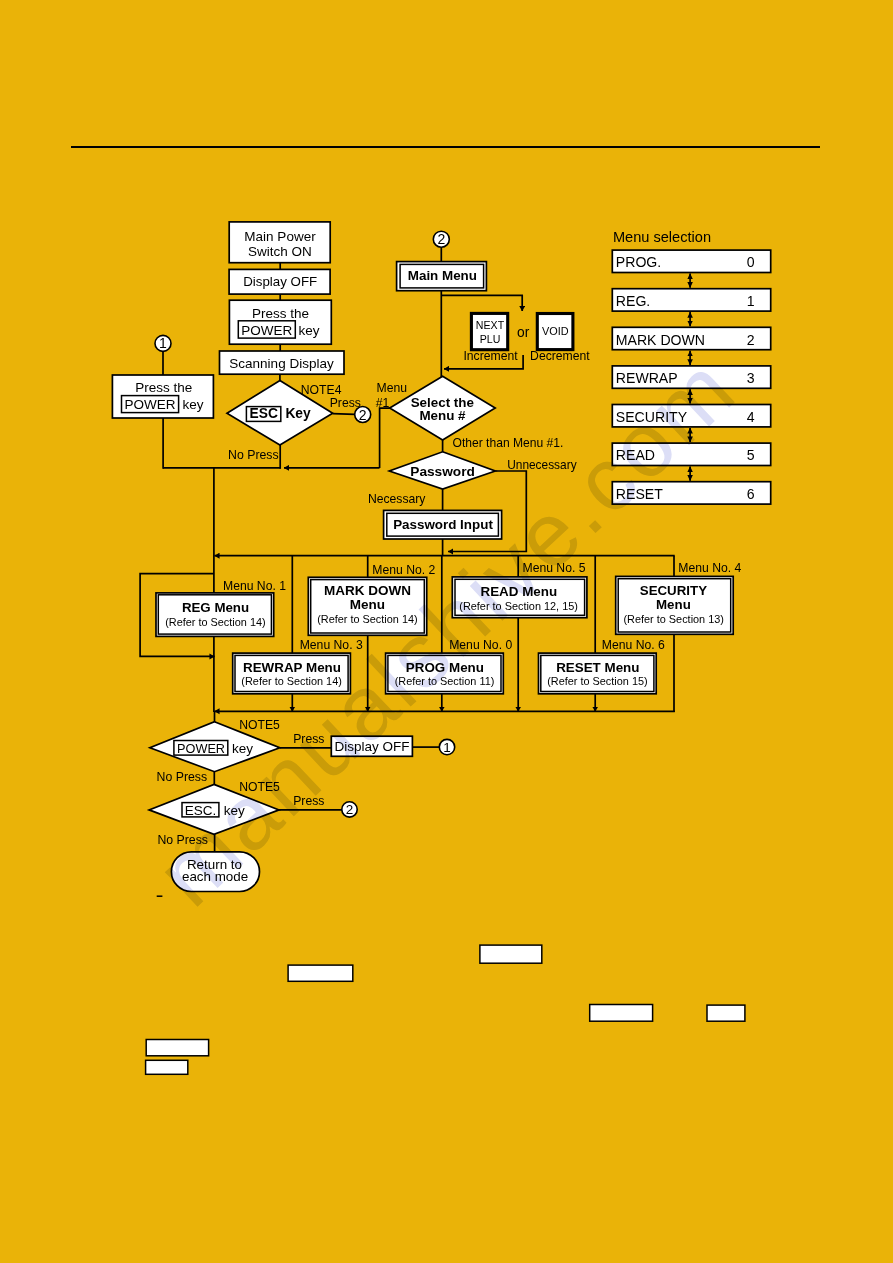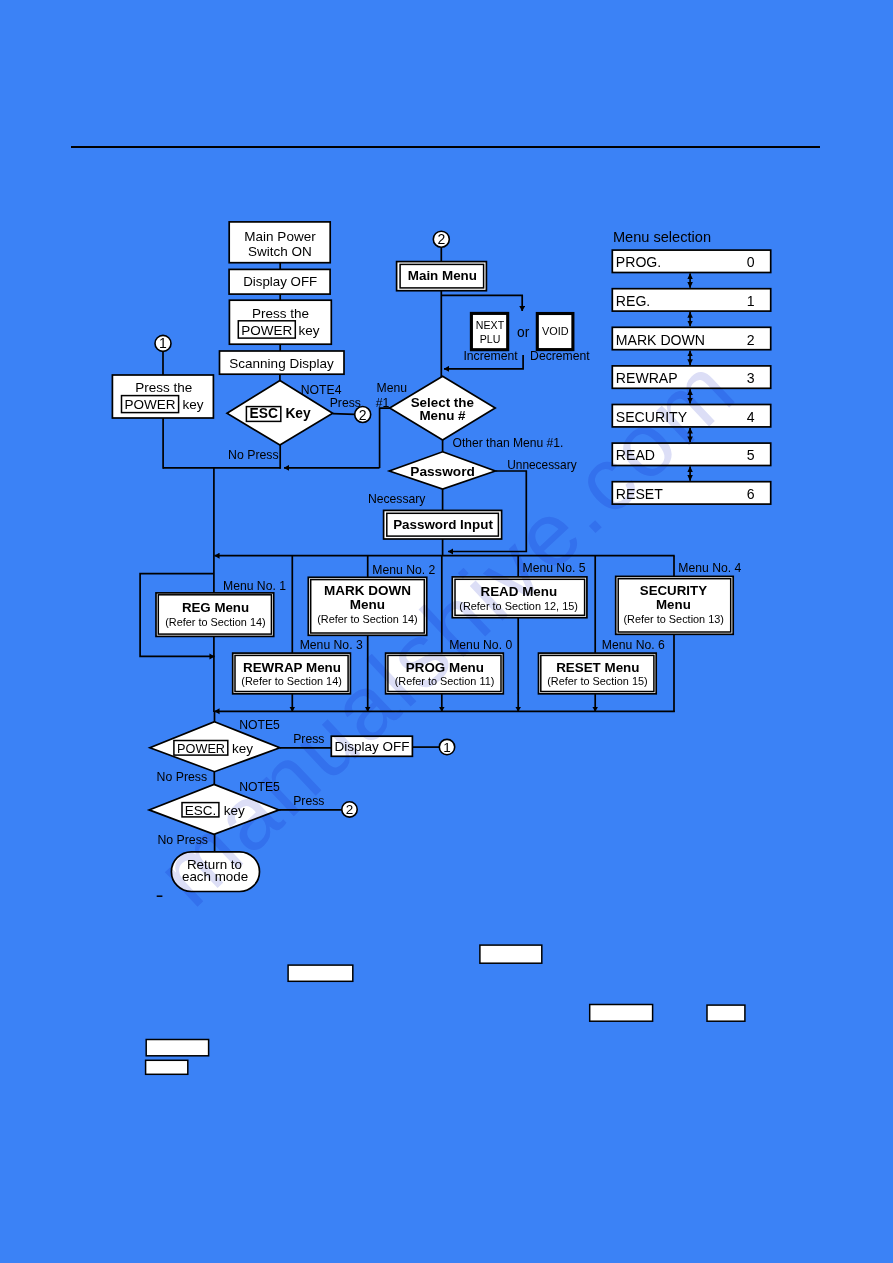--- a/index.html
+++ b/index.html
@@ -1,19 +1,19 @@
 <!DOCTYPE html>
 <html><head>
 <meta charset="utf-8">
 <title>Operating Flowchart</title>
 <style>
   html,body{margin:0;padding:0;background:#ffffff;}
   body{width:893px;height:1263px;overflow:hidden;
        font-family:"Liberation Sans",sans-serif;}
-  #page{position:relative;width:893px;height:1263px;background:#3b82f6;}
+  #page{position:relative;width:893px;height:1263px;background:#eab308;}
   #wm{position:absolute;left:0;top:0;width:893px;height:1263px;pointer-events:none;mix-blend-mode:multiply;}
   #diagram{position:absolute;left:0;top:0;}
   .hrule{position:absolute;left:71px;top:145.7px;width:749px;height:2.4px;background:#000;}
   text{font-family:"Liberation Sans",sans-serif;fill:#000;}
   #wm text{fill:#dcdef6;}
 </style>
 </head>
 <body>
 
 <div id="page">

